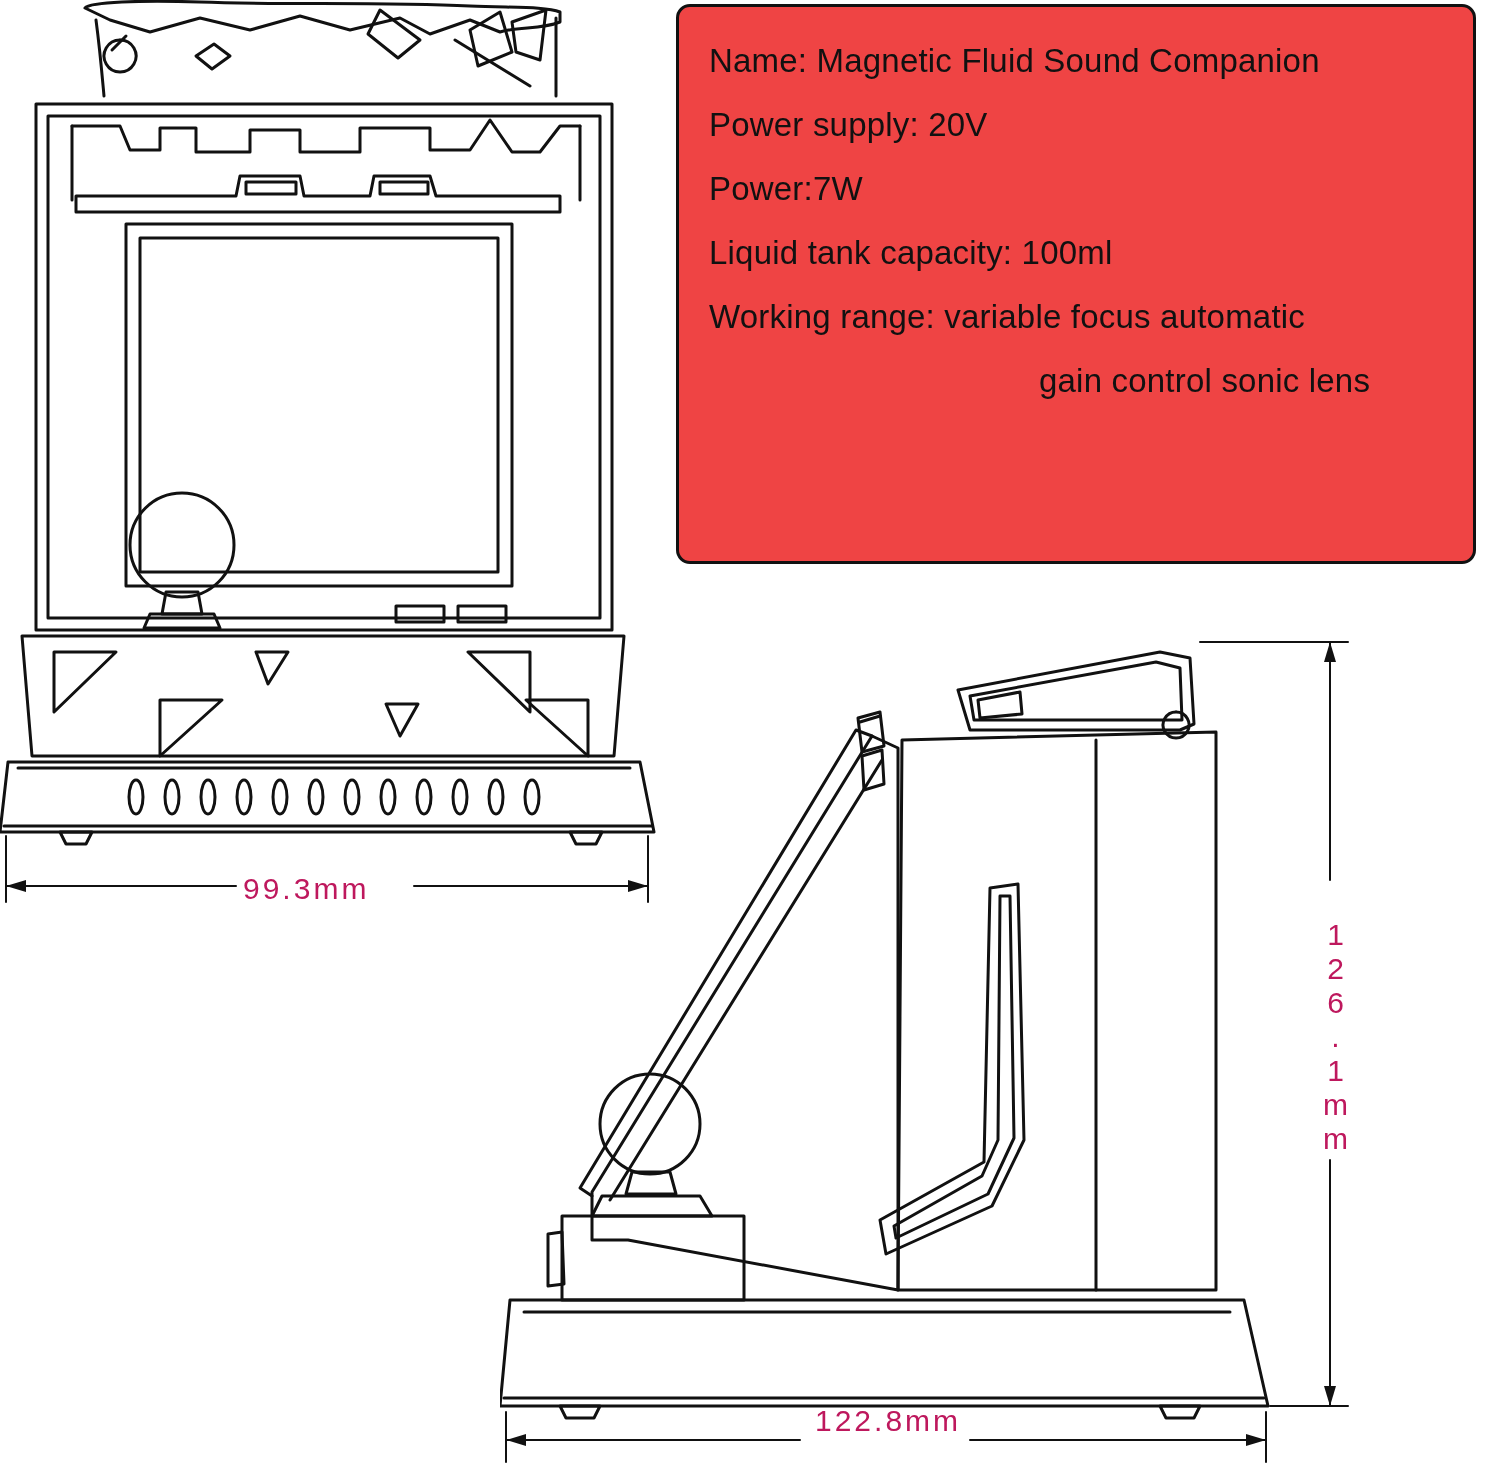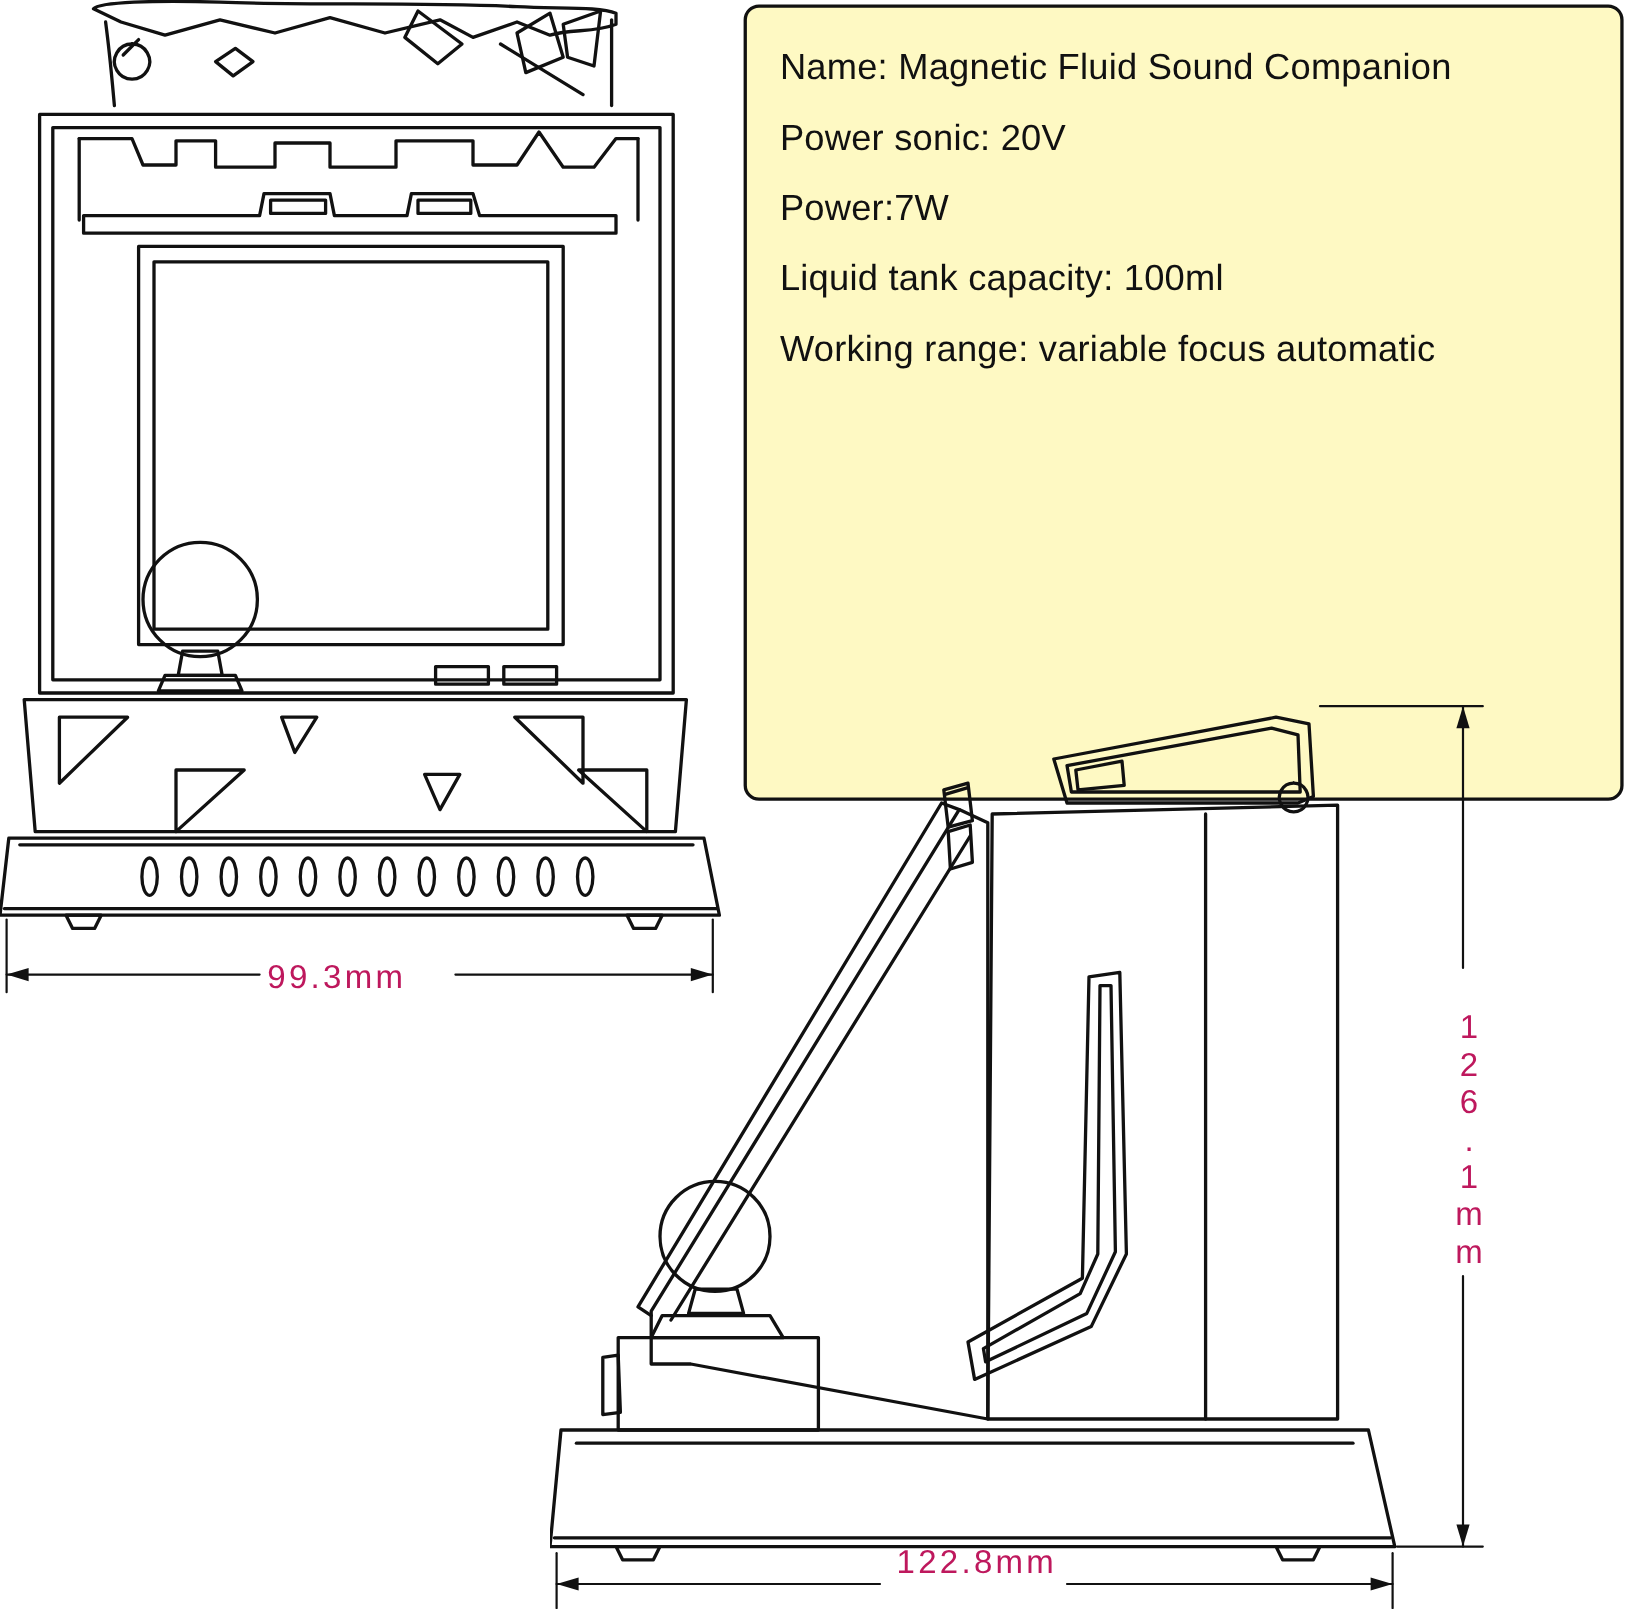--- a/index.html
+++ b/index.html
@@ -20,26 +20,26 @@
     position: absolute;
     inset: 0;
   }
 
   
   .spec-panel {
     position: absolute;
     left: 676px;
     top: 4px;
     width: 800px;
-    height: 724px;
+    height: 560px;
     border: 3px solid #111111;
     border-radius: 14px;
     box-sizing: border-box;
     padding: 22px 26px 10px 30px;
-    background: #fef9c3;
+    background: #ef4444;
   }
   .spec-line {
     font-size: 33px;
     line-height: 64px;
     white-space: nowrap;
     letter-spacing: 0.2px;
   }
   .spec-line.indent {
     padding-left: 330px;
   }
@@ -89,24 +89,25 @@
     letter-spacing: 1px;
   }
 </style>
 </head>
 <body>
 
 <div class="page">
 
   <div class="spec-panel">
     <div class="spec-line">Name: Magnetic Fluid Sound Companion</div>
-    <div class="spec-line">Power sonic: 20V</div>
+    <div class="spec-line">Power supply: 20V</div>
     <div class="spec-line">Power:7W</div>
     <div class="spec-line">Liquid tank capacity: 100ml</div>
     <div class="spec-line">Working range: variable focus automatic</div>
+    <div class="spec-line indent">gain control sonic lens</div>
   </div>
 
   <div class="drawing" id="front-view">
     <svg width="680" height="930" viewBox="0 0 680 930" fill="none" stroke="#111111" stroke-width="3" stroke-linejoin="round" stroke-linecap="round">
 
       <path d="M85 8 C 90 2, 140 0, 200 2 C 280 5, 380 2, 470 6 C 510 8, 545 6, 560 12
                L 560 22 C 540 30, 520 26, 500 32 L 470 20 L 430 34 L 400 18 L 350 30
                L 300 16 L 250 30 L 200 18 L 150 32 L 110 20 Z"></path>
       <path d="M96 20 C 100 50, 102 74, 104 96"></path>
       <path d="M556 18 C 556 50, 556 74, 556 96"></path>

